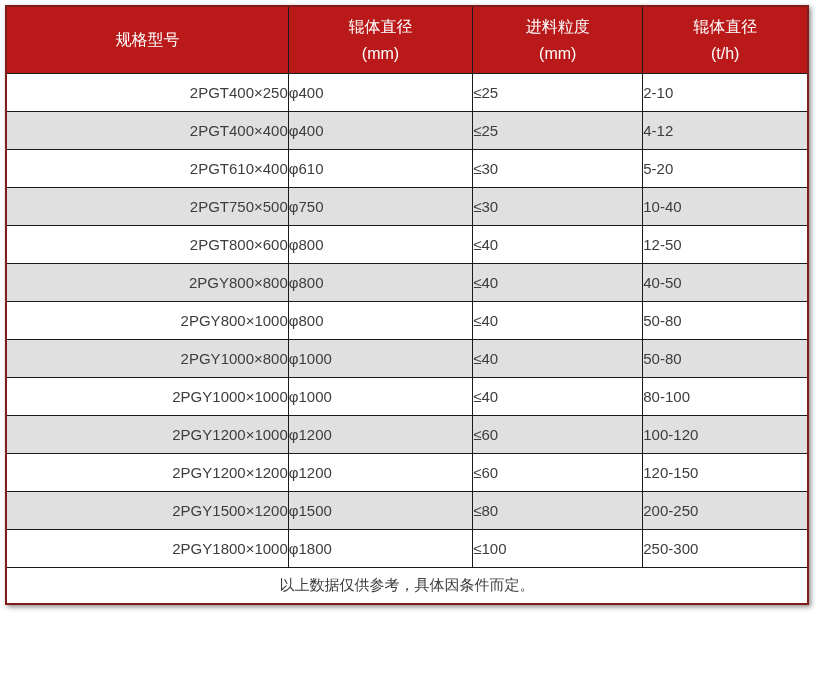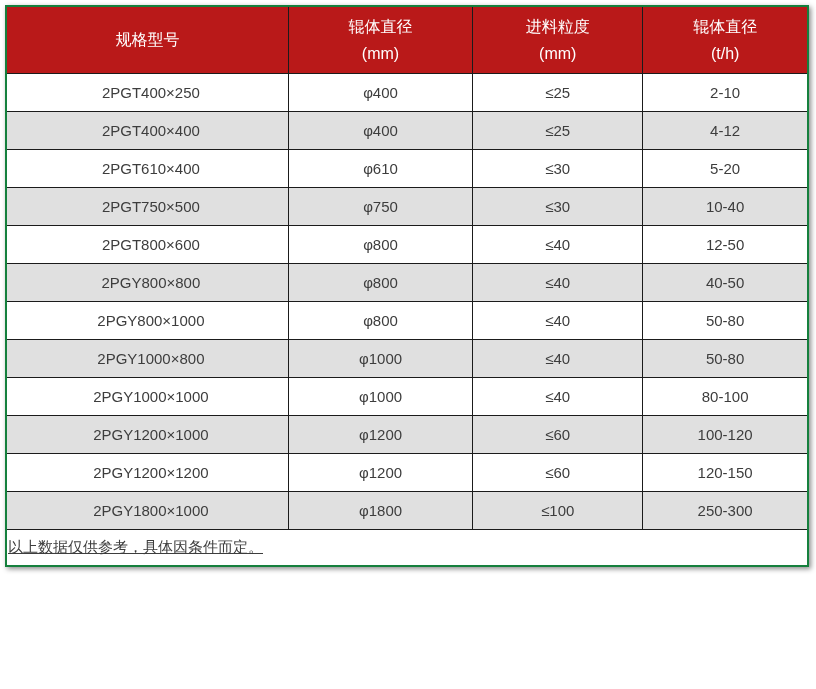--- a/index.html
+++ b/index.html
@@ -16,21 +16,21 @@
     left: 5px;
     top: 5px;
     width: 804px;
     box-shadow: 2px 2px 5px rgba(0,0,0,0.45);
     background: #ffffff;
   }
   table.spec-table {
     border-collapse: collapse;
     table-layout: fixed;
     width: 100%;
-    border: 2px solid #15803d;
+    border: 2px solid #7f1d1d;
   }
   col.c-model    { width: 35.2%; }
   col.c-diameter { width: 23.0%; }
   col.c-feed     { width: 21.2%; }
   col.c-capacity { width: 20.6%; }
 
   th, td {
     border: 1px solid #1b1b1b;
   }
   thead th {
@@ -44,39 +44,39 @@
     padding: 0;
   }
   thead th .th-line {
     display: block;
     line-height: 27px;
   }
   tbody td {
     height: 38px;
     font-size: 15px;
     color: #3d3d3d;
-    text-align: center;
+    text-align: left;
     vertical-align: middle;
     background: #ffffff;
     padding: 0;
   }
   tbody td.col-model {
-    text-align: center;
+    text-align: right;
     padding-left: 7px;
   }
   tbody tr:nth-child(even) td {
     background: #e0e0e0;
   }
   tfoot td {
     height: 37px;
     font-size: 15px;
     color: #3d3d3d;
+    text-align: center;
     vertical-align: middle;
     background: #ffffff;
-    text-decoration: underline;
   }
 </style>
 </head>
 <body>
 
 <div class="table-wrap">
   <table class="spec-table">
     <colgroup>
       <col class="c-model">
       <col class="c-diameter">
@@ -163,20 +163,26 @@
           <td>≤60</td>
           <td>100-120</td>
         </tr>
         <tr>
           <td class="col-model">2PGY1200×1200</td>
           <td>φ1200</td>
           <td>≤60</td>
           <td>120-150</td>
         </tr>
         <tr>
+          <td class="col-model">2PGY1500×1200</td>
+          <td>φ1500</td>
+          <td>≤80</td>
+          <td>200-250</td>
+        </tr>
+        <tr>
           <td class="col-model">2PGY1800×1000</td>
           <td>φ1800</td>
           <td>≤100</td>
           <td>250-300</td>
         </tr>
       </tbody>
     <tfoot>
       <tr>
         <td colspan="4">以上数据仅供参考，具体因条件而定。</td>
       </tr>

